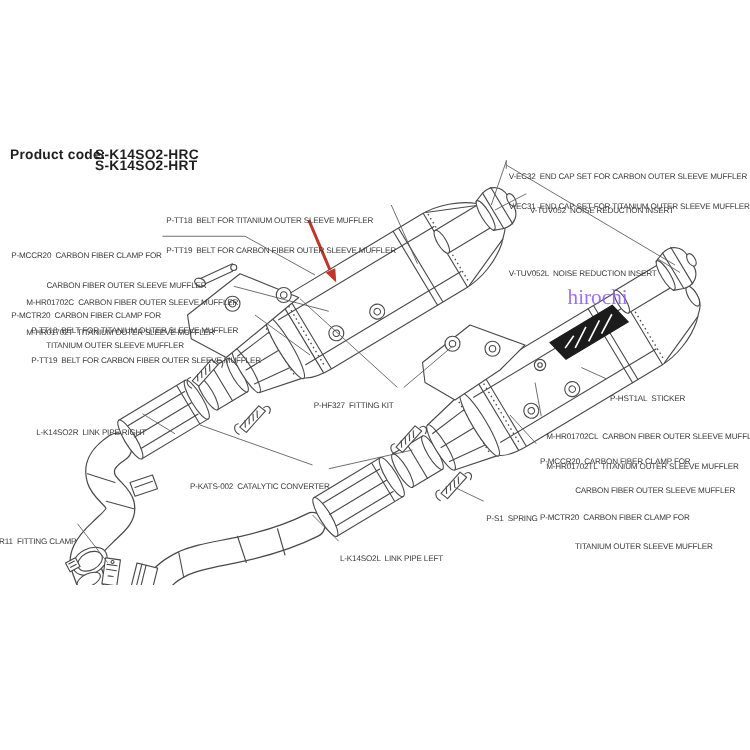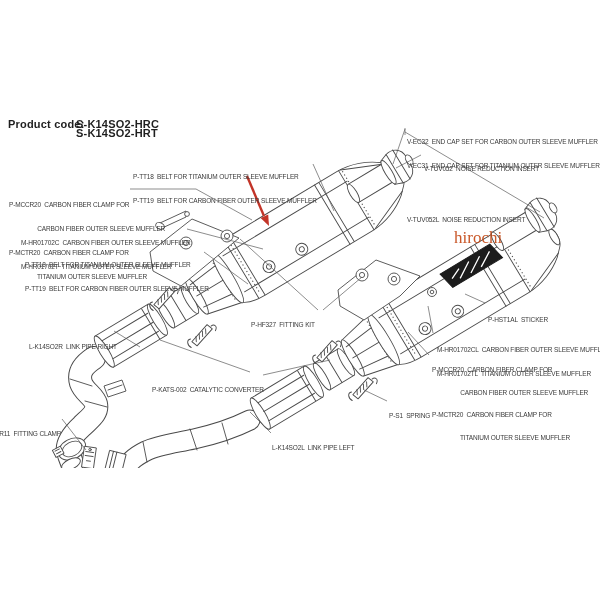--- a/index.html
+++ b/index.html
@@ -12,21 +12,21 @@
   .ldr{fill:none;stroke:#5c5c5c;stroke-width:.7;}
   .po{stroke:#4a4a4a;stroke-width:24;fill:none;stroke-linecap:round;}
   .pi{stroke:#ffffff;stroke-width:22;fill:none;stroke-linecap:round;}
   .po2{stroke:#4a4a4a;stroke-width:21;fill:none;stroke-linecap:round;}
   .pi2{stroke:#ffffff;stroke-width:19;fill:none;stroke-linecap:round;}
   .lbl{position:absolute;font-size:6.5px;line-height:8px;color:#3a3a3a;
        white-space:pre;letter-spacing:-0.15px;}
   .lbl.tight{line-height:7.5px;}
   .pc{position:absolute;font-weight:bold;color:#1f1f1f;font-size:11px;letter-spacing:.2px;white-space:pre;}
   .wm{position:absolute;left:454px;top:228px;font-family:"Liberation Serif",serif;
-      font-size:17px;color:#c2410c;opacity:.88;}
+      font-size:17px;color:#8b5cf6;opacity:.88;}
 </style>
 </head>
 <body>
 
 <div class="stage">
 
 <svg width="600" height="600" viewBox="0 0 600 600">
   <defs>
     <g id="grom">
       <circle r="6" class="fw"></circle>

